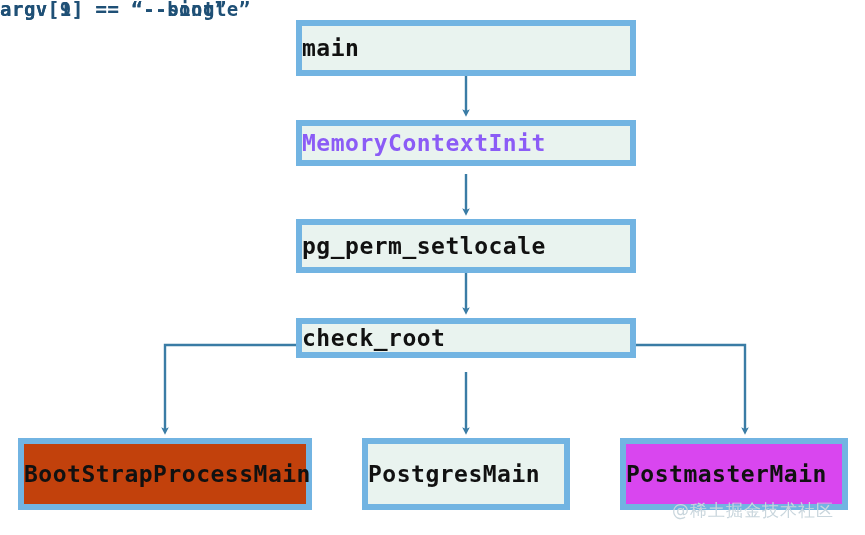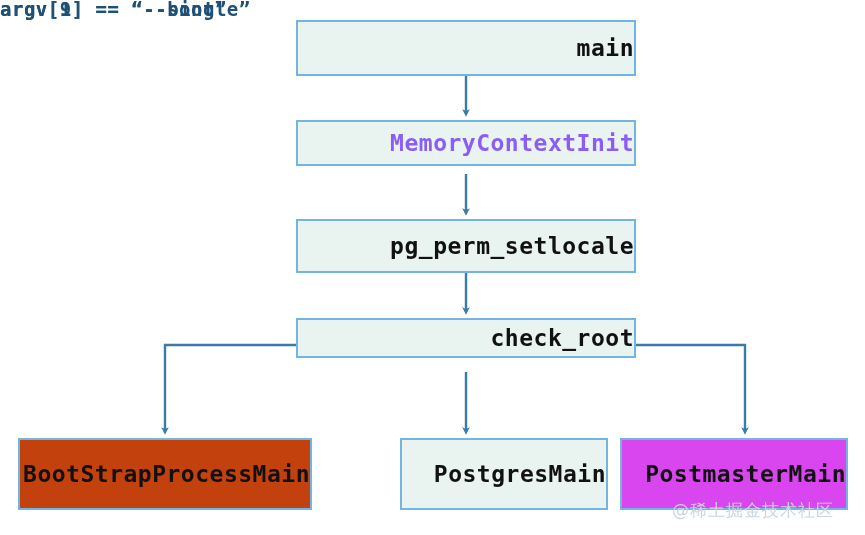--- a/index.html
+++ b/index.html
@@ -22,24 +22,24 @@
     left: 0;
     top: 0;
     width: 865px;
     height: 535px;
     pointer-events: none;
   }
   .node {
     position: absolute;
     box-sizing: border-box;
     background: #e9f3ef;
-    border: 2px solid #f97316;
+    border: 6px solid #f97316;
     display: flex;
     align-items: center;
-    justify-content: flex-end;
+    justify-content: flex-start;
     color: #111111;
     font-family: "DejaVu Sans Mono", monospace;
     font-weight: bold;
     letter-spacing: 0.5px;
     white-space: nowrap;
   }
   .node-label {
     display: block;
     line-height: 1;
   }
@@ -100,21 +100,21 @@
   </div>
 
   <div class="node" id="node-check-root" style="left: 296px; top: 318px; width: 340px; height: 40px; font-size: 23px; background: rgb(233, 243, 239); border-color: rgb(114, 180, 226); color: rgb(17, 17, 17);">
     <span class="node-label">check_root</span>
   </div>
 
   <div class="node" id="node-bootstrapprocessmain" style="left: 18px; top: 438px; width: 294px; height: 72px; font-size: 23px; background: #c2410c; border-color: rgb(114, 180, 226); color: rgb(17, 17, 17);">
     <span class="node-label">BootStrapProcessMain</span>
   </div>
 
-  <div class="node" id="node-postgresmain" style="left: 362px; top: 438px; width: 208px; height: 72px; font-size: 23px; background: rgb(233, 243, 239); border-color: rgb(114, 180, 226); color: rgb(17, 17, 17); margin-left: 38px;">
+  <div class="node" id="node-postgresmain" style="left: 362px; top: 438px; width: 208px; height: 72px; font-size: 23px; background: rgb(233, 243, 239); border-color: rgb(114, 180, 226); color: rgb(17, 17, 17);">
     <span class="node-label">PostgresMain</span>
   </div>
 
   <div class="node" id="node-postmastermain" style="left: 620px; top: 438px; width: 228px; height: 72px; font-size: 23px; background: #d946ef; border-color: rgb(114, 180, 226); color: rgb(17, 17, 17);">
     <span class="node-label">PostmasterMain</span>
   </div>
 
   <div class="edge-label" id="edge-label-boot">argv[9] == “--boot”</div>
 
   <div class="edge-label" id="edge-label-single">argv[1] == “--single”</div>

